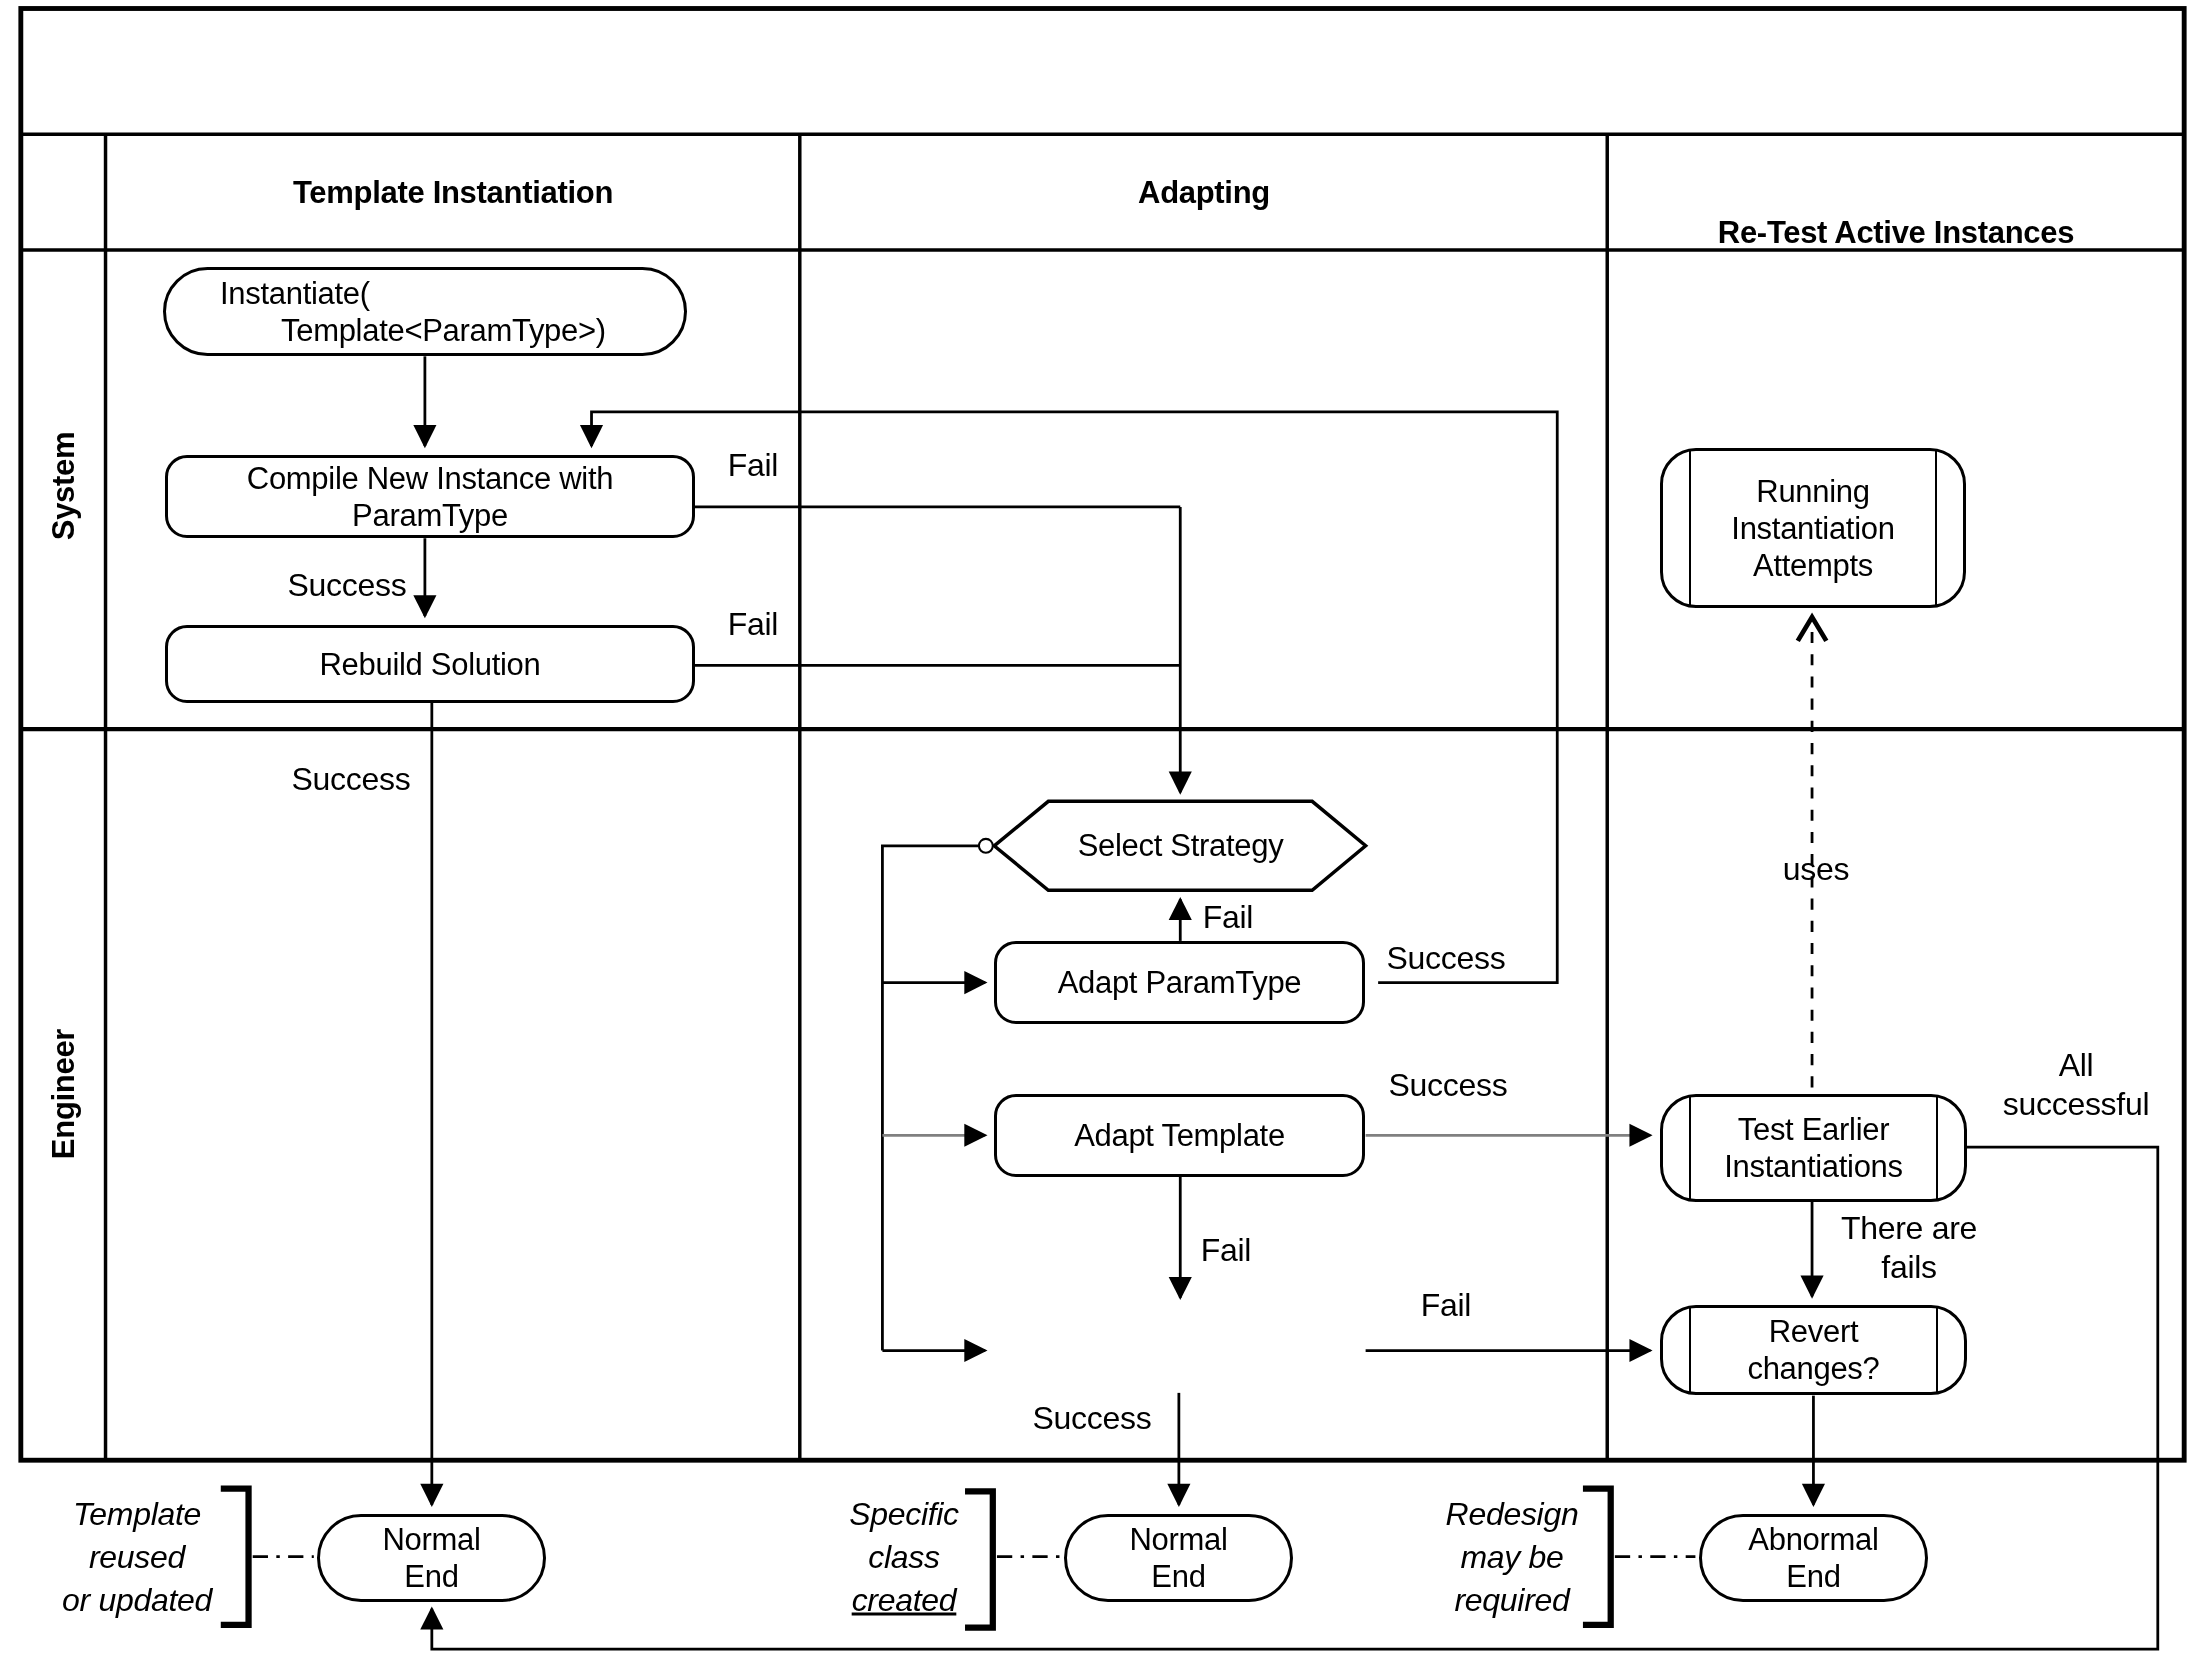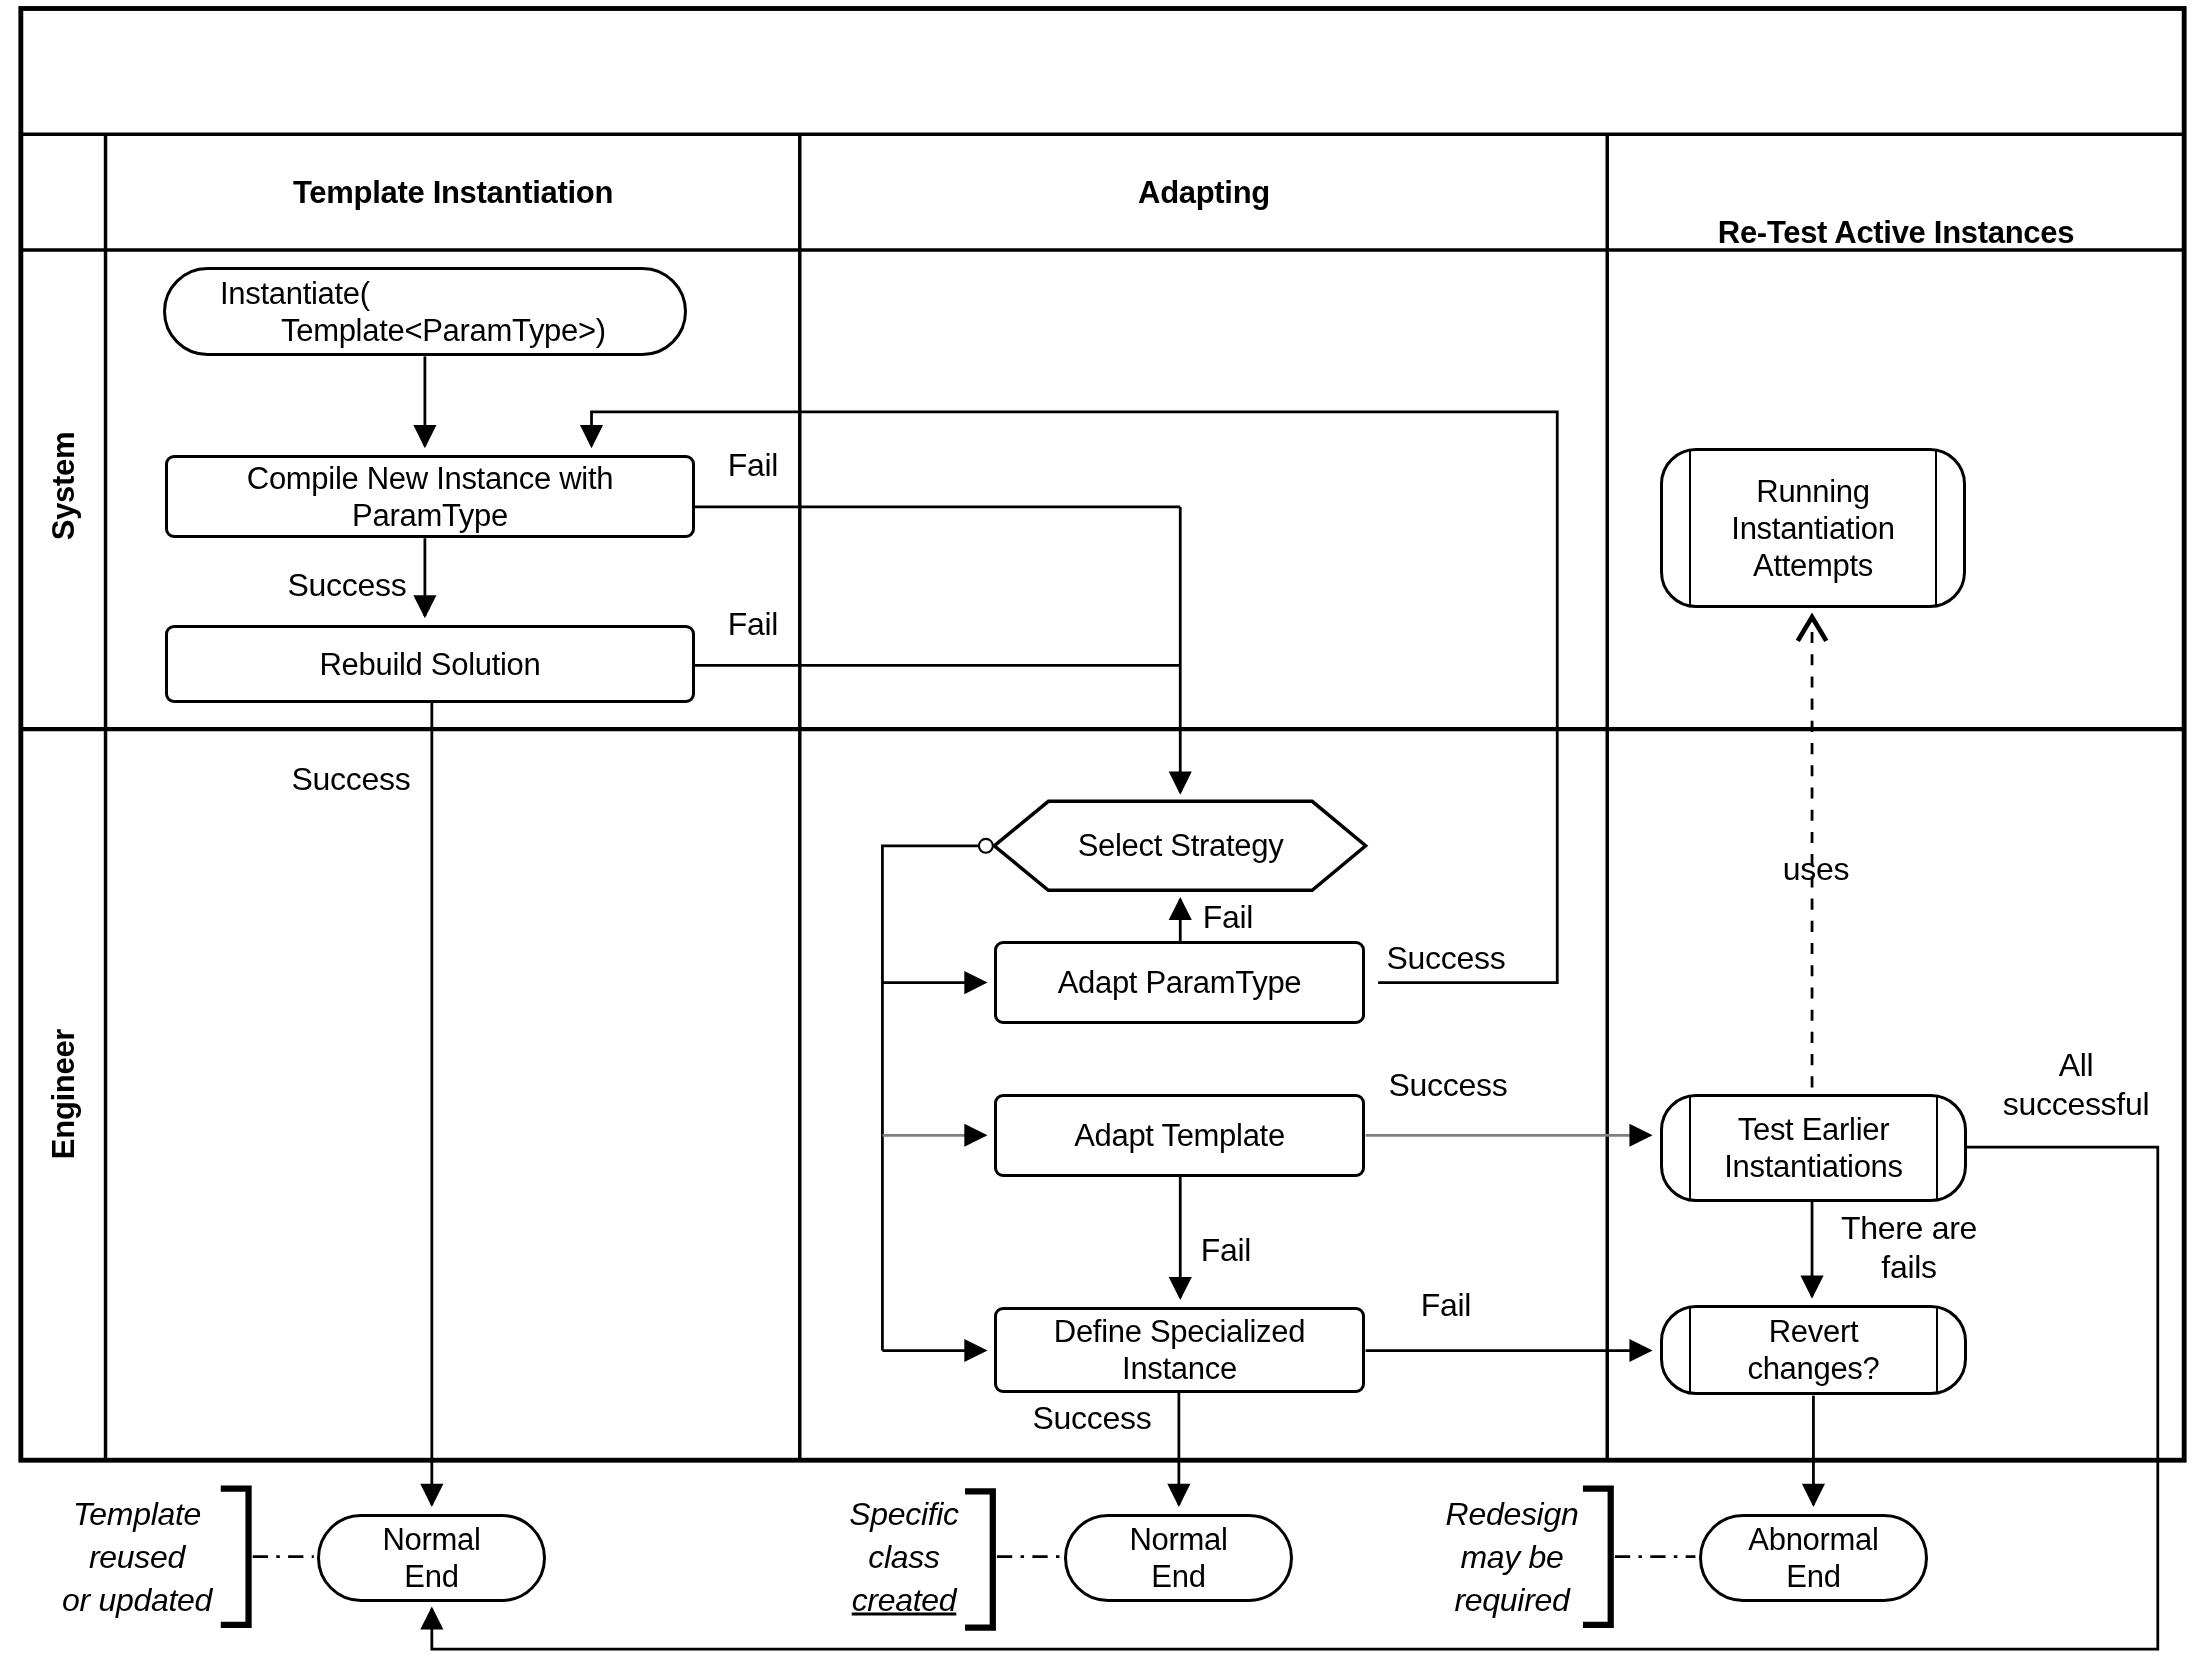--- a/index.html
+++ b/index.html
@@ -10,21 +10,21 @@
   svg.wires{position:absolute;left:0;top:0;z-index:1;}
   .txt{position:absolute;z-index:3;transform:translate(-50%,-50%);text-align:center;white-space:nowrap;}
   .title{font-size:33px;font-weight:bold;font-style:italic;letter-spacing:0px;}
   .colhead{font-size:31px;font-weight:bold;}
   .lanelabel{font-size:31px;font-weight:bold;transform:translate(-50%,-50%) rotate(-90deg);}
   .node{
     position:absolute;z-index:2;box-sizing:border-box;background:#fff;
     border:3.5px solid #000;display:flex;flex-direction:column;
     align-items:center;justify-content:center;font-size:31px;line-height:37px;
   }
-  .process{border-radius:9px;}
+  .process{border-radius:22px;}
   .stadium{border-radius:694px;}
   .subprocess{border-radius:36px;}
   .subprocess::before,.subprocess::after{
     content:"";position:absolute;top:0;bottom:0;width:0;border-left:2.8px solid #000;
   }
   .subprocess::before{left:26px;}
   .subprocess::after{right:26px;}
   .nofill{border:none;background:transparent;}
   .node span{display:block;}
   .leftalign{align-items:flex-start;}
@@ -117,24 +117,20 @@
   </div>
 
   <div class="node process" style="left:994px;top:941px;width:371px;height:83px;">
     <span>Adapt ParamType</span>
   </div>
 
   <div class="node process" style="left:994px;top:1094px;width:371px;height:83px;justify-content:center;">
     <span>Adapt Template</span>
   </div>
 
-  <div class="node process" style="left:994px;top:1307px;width:371px;height:86px;">
-    <span>Define Specialized</span>
-    <span>Instance</span>
-  </div>
 
   <div class="node subprocess" style="left:1660px;top:448px;width:306px;height:160px;">
     <span>Running</span>
     <span>Instantiation</span>
     <span>Attempts</span>
   </div>
 
   <div class="node subprocess" style="left:1660px;top:1094px;width:307px;height:108px;">
     <span>Test Earlier</span>
     <span>Instantiations</span>

